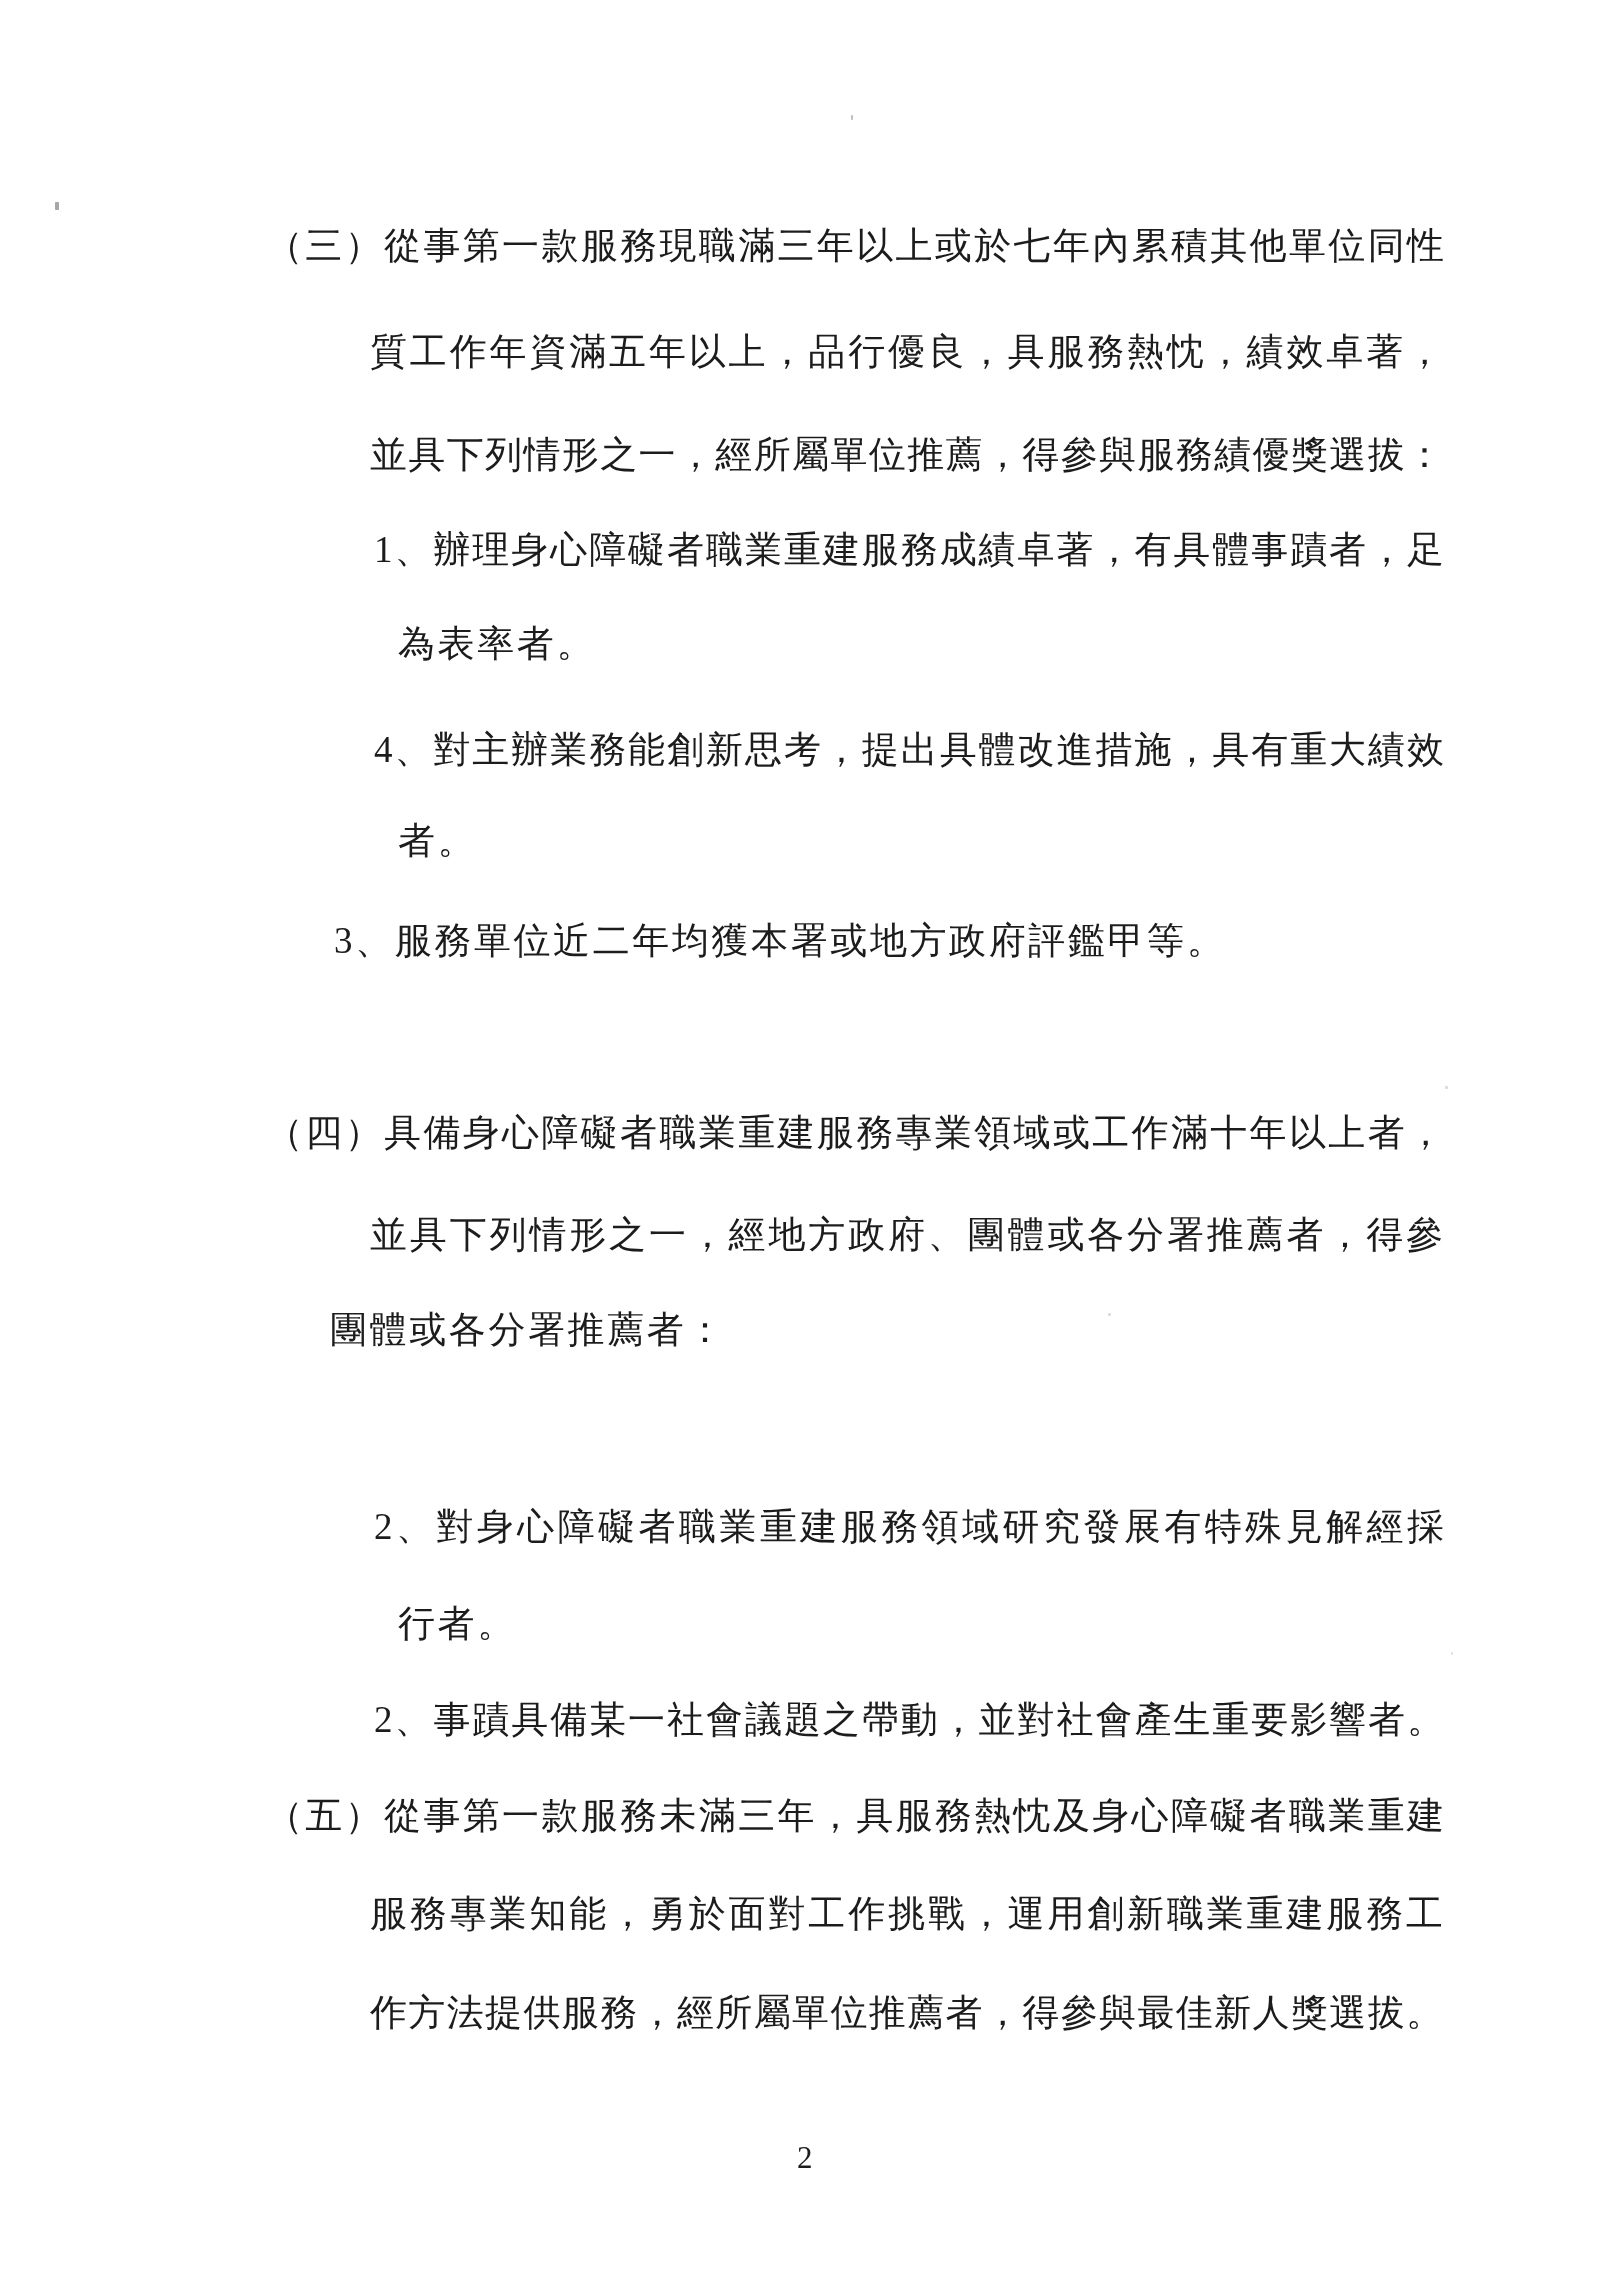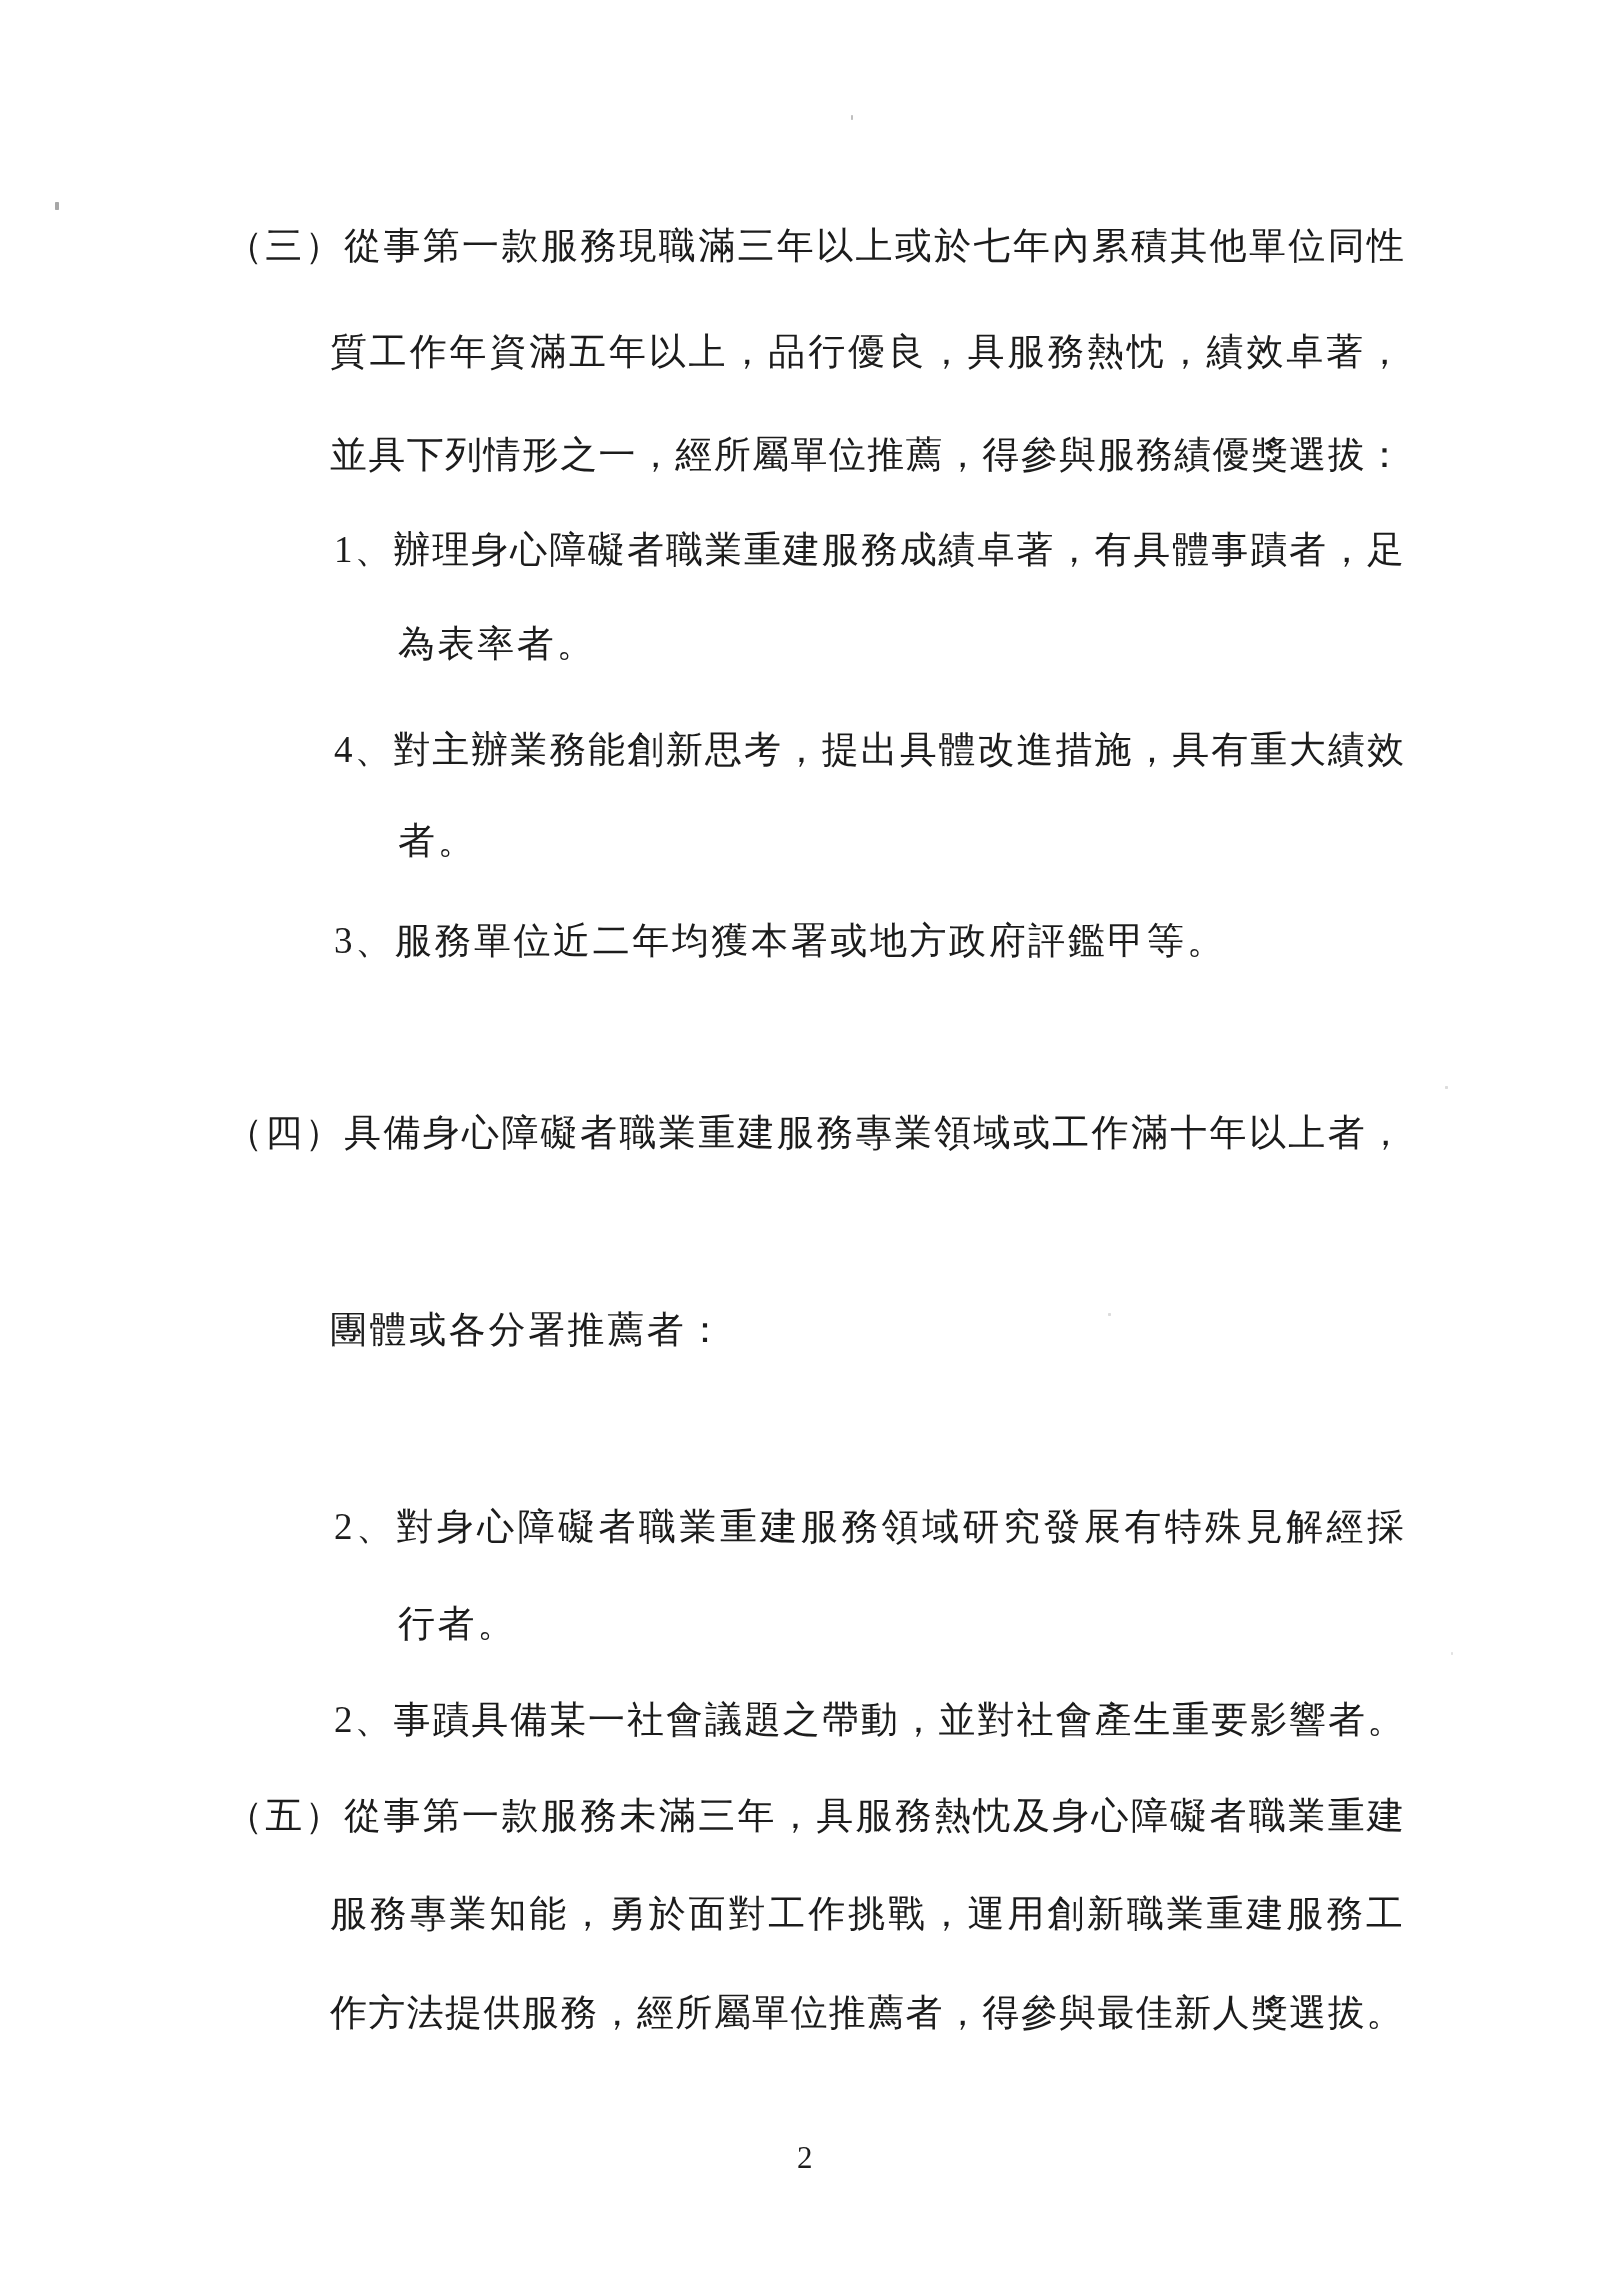--- a/index.html
+++ b/index.html
@@ -29,20 +29,21 @@
   .x-l1      { left: 330px; }   
   .x-num     { left: 334px; }   
   .x-l2      { left: 398px; }   
   
   .full {
     letter-spacing: 0;
     white-space: normal;
     text-align: justify;
     text-align-last: justify;
     text-justify: inter-character;
+    margin-left: 40px;
   }
   .x-bracket.full { width: 1178px; }
   .x-l1.full      { width: 1073px; }
   .x-num.full     { width: 1070px; }
   .page-number {
     position: absolute;
     left: 797px;
     top: 2140px;
     font-size: 31px;
     letter-spacing: 0;
@@ -68,20 +69,21 @@
   <div class="ln x-bracket full" style="top:197px">（三）從事第一款服務現職滿三年以上或於七年內累積其他單位同性</div>
   <div class="ln x-l1 full" style="top:303px">質工作年資滿五年以上，品行優良，具服務熱忱，績效卓著，</div>
   <div class="ln x-l1 full" style="top:406px">並具下列情形之一，經所屬單位推薦，得參與服務績優獎選拔：</div>
   <div class="ln x-num full" style="top:501px">1、辦理身心障礙者職業重建服務成績卓著，有具體事蹟者，足</div>
   <div class="ln x-l2" style="top:595px">為表率者。</div>
   <div class="ln x-num full" style="top:701px">4、對主辦業務能創新思考，提出具體改進措施，具有重大績效</div>
   <div class="ln x-l2" style="top:792px">者。</div>
   <div class="ln x-num" style="top:892px">3、服務單位近二年均獲本署或地方政府評鑑甲等。</div>
 
   <div class="ln x-bracket full" style="top:1084px">（四）具備身心障礙者職業重建服務專業領域或工作滿十年以上者，</div>
+  <div class="ln x-l1 full" style="top:1186px">並具下列情形之一，經地方政府、團體或各分署推薦者，得參</div>
   <div class="ln x-l1" style="top:1281px">團體或各分署推薦者：</div>
   <div class="ln x-num full" style="top:1478px">2、對身心障礙者職業重建服務領域研究發展有特殊見解經採</div>
   <div class="ln x-l2" style="top:1575px">行者。</div>
   <div class="ln x-num full" style="top:1671px">2、事蹟具備某一社會議題之帶動，並對社會產生重要影響者。</div>
 
   <div class="ln x-bracket full" style="top:1767px">（五）從事第一款服務未滿三年，具服務熱忱及身心障礙者職業重建</div>
   <div class="ln x-l1 full" style="top:1865px">服務專業知能，勇於面對工作挑戰，運用創新職業重建服務工</div>
   <div class="ln x-l1 full" style="top:1964px">作方法提供服務，經所屬單位推薦者，得參與最佳新人獎選拔。</div>
 
   <div class="page-number">2</div>

